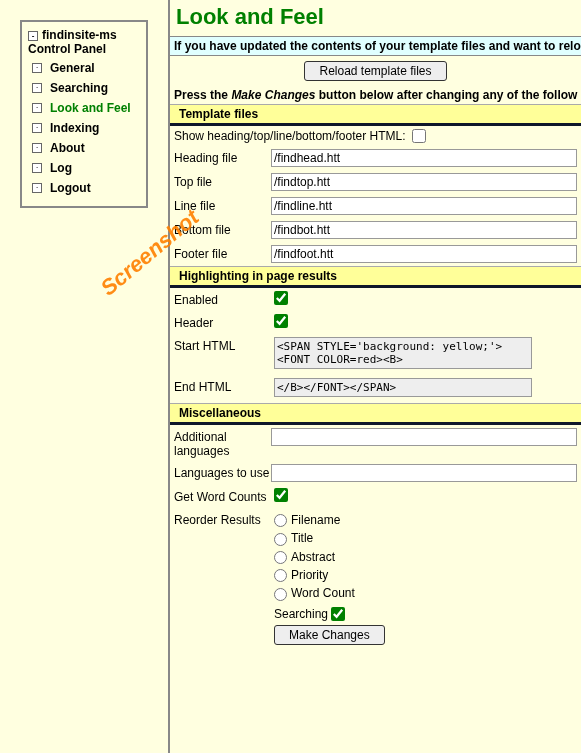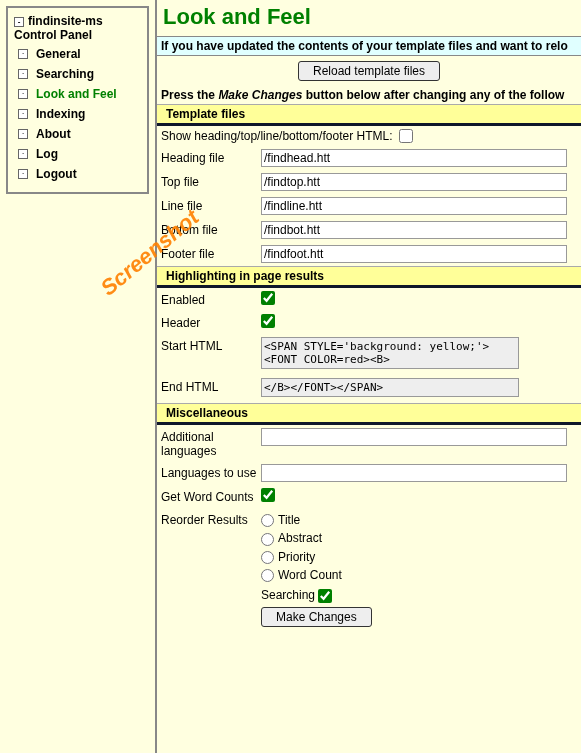--- a/index.html
+++ b/index.html
@@ -1,18 +1,18 @@
 <!DOCTYPE html>
 <html><head>
 <meta charset="utf-8">
 <style>
   * { box-sizing: border-box; margin: 0; padding: 0; }
   body { font-family: Verdana, Arial, sans-serif; font-size: 12px; background: #ffffe0; width: 581px; height: 753px; overflow: hidden; position: relative; }
   .layout { display: flex; height: 100%; }
-  .sidebar { width: 155px; flex-shrink: 0; padding: 6px; }
+  .sidebar { width: 168px; flex-shrink: 0; padding: 20px; }
   .panel-box { border: 2px solid #888; padding: 4px 2px 8px 2px; background: #ffffe0; }
   .panel-title { font-weight: bold; font-size: 12px; padding: 2px 2px 2px 4px; }
   .nav-item { padding: 3px 0 3px 26px; position: relative; }
   .nav-item .sq { position: absolute; left: 8px; top: 5px; width: 10px; height: 10px; border: 1px solid #666; background: #fff; display:flex; align-items:center; justify-content:center; font-size:8px; line-height:8px; }
   .panel-title .sq { display:inline-block; width:10px; height:10px; border:1px solid #666; background:#fff; margin-right:4px; vertical-align:middle; font-size:8px; line-height:8px; text-align:center; }
   .nav-item a { color: #000000; text-decoration: none; font-weight: bold; }
   .nav-item a.active { color: #008000; }
   .server-time { padding: 8px 4px; font-size: 12px; }
   .server-time b { font-weight: bold; }
   .main { flex: 1; border-left: 2px solid #888; overflow: hidden; }
@@ -106,20 +106,21 @@
         <div class="lbl">Languages to use</div>
         <div class="ctl"><input type="text" value="" style=""></div>
       </div>
     <div class="form-row">
         <div class="lbl">Get Word Counts</div>
         <div class="ctl"><input type="checkbox" class="check" checked="" style=""></div>
       </div>
     <div class="form-row">
       <div class="lbl">Reorder Results</div>
       <div class="ctl radio-grp">
+        <label><input type="radio" name="ro" style=""><span>Filename</span></label>
         <label><input type="radio" name="ro" style=""><span>Title</span></label>
         <label><input type="radio" name="ro" style=""><span>Abstract</span></label>
         <label><input type="radio" name="ro" style=""><span>Priority</span></label>
         <label><input type="radio" name="ro" style=""><span>Word Count</span></label>
         <div class="asc-row"><span>Searching</span>&nbsp;<input type="checkbox" class="check" checked="" style=""></div>
         <div><button class="btn">Make Changes</button></div>
       </div>
     </div>
   </div>
 </div>

